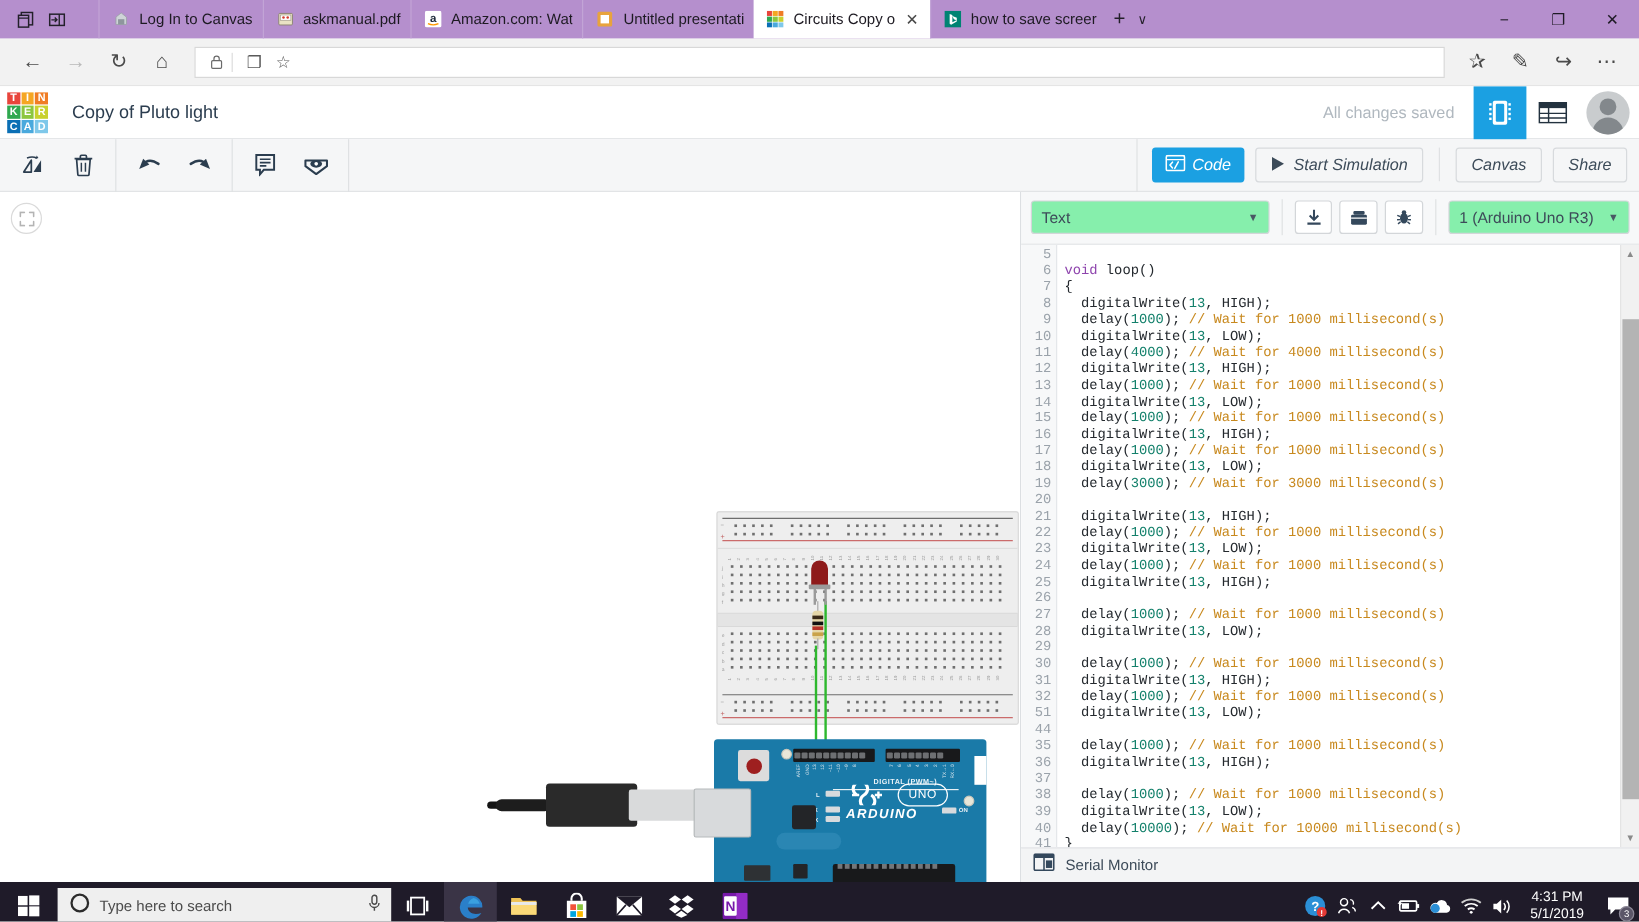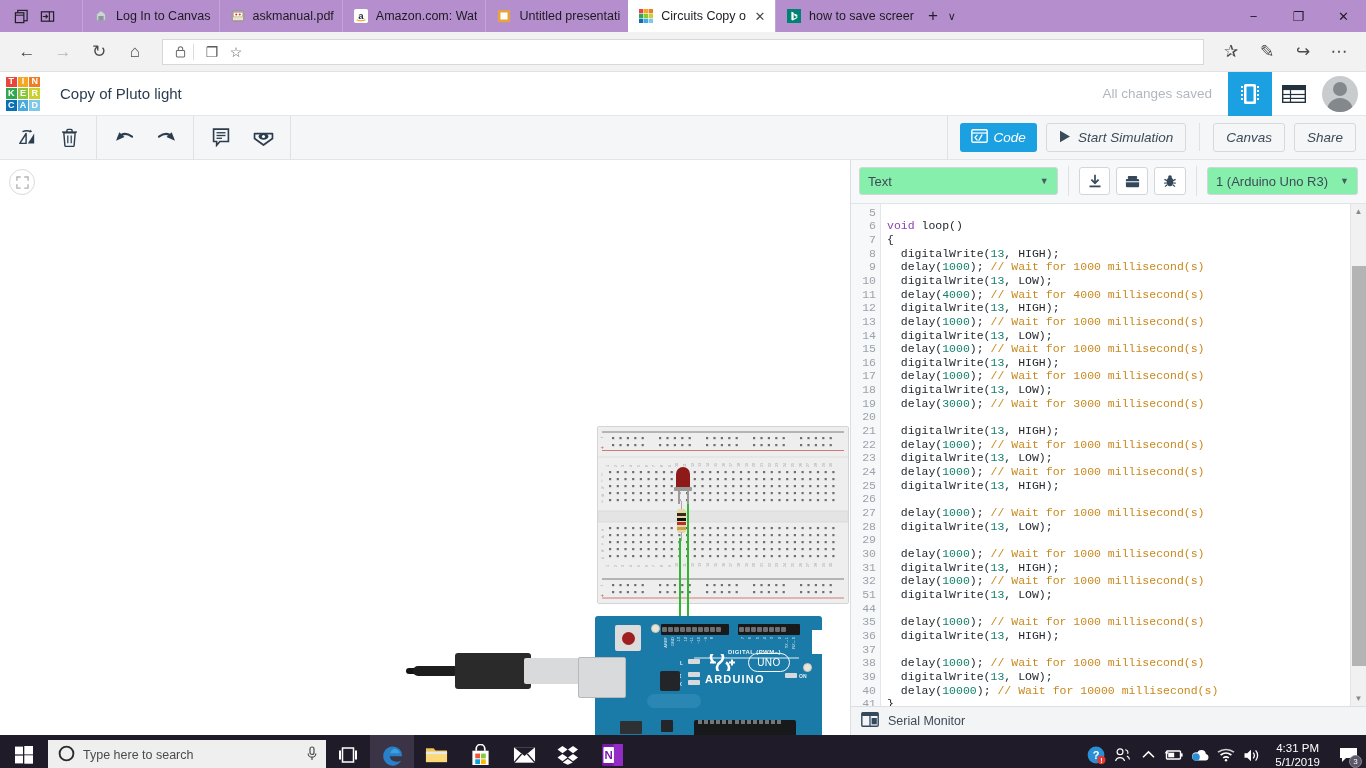--- a/index.html
+++ b/index.html
@@ -293,21 +293,21 @@
   .chip-pins { display:flex; gap:2.1px; padding:0 4px; }
   .chip-pin { width:4px; height:4px; background:#737679; }
   #ard-reset-btn {
     position:absolute; left:20px; top:9px; width:26px; height:26px;
     background:#dcdcdc; border-radius:2px;
     display:flex; align-items:center; justify-content:center;
   }
   #ard-reset-dot { width:13px; height:13px; border-radius:50%; background:#9e1f1f; }
   #ard-logo-text {
     position:absolute; left:110px; top:57px;
-    font-size:11px; font-weight:bold; color:#ffffff; letter-spacing:1.2px;
+    font-size:11px; font-weight:bold; color:#ffffff; letter-spacing:1.2px;font-style:italic;
   }
   #ard-infinity { position:absolute; left:111px; top:38px; }
   #ard-uno {
     position:absolute; left:153px; top:37px;
     width:42px; height:19px; border:1.4px solid #ffffff; border-radius:10px;
     display:flex; align-items:center; justify-content:center;
     font-size:10px; color:#fff; letter-spacing:0.5px;
   }
   .ard-led-ind { position:absolute; width:12px; height:5px; background:#d7dadd; border-radius:1px; }
   .ard-led-lbl { position:absolute; font-size:5px; color:#e6eef4; font-weight:bold; }

